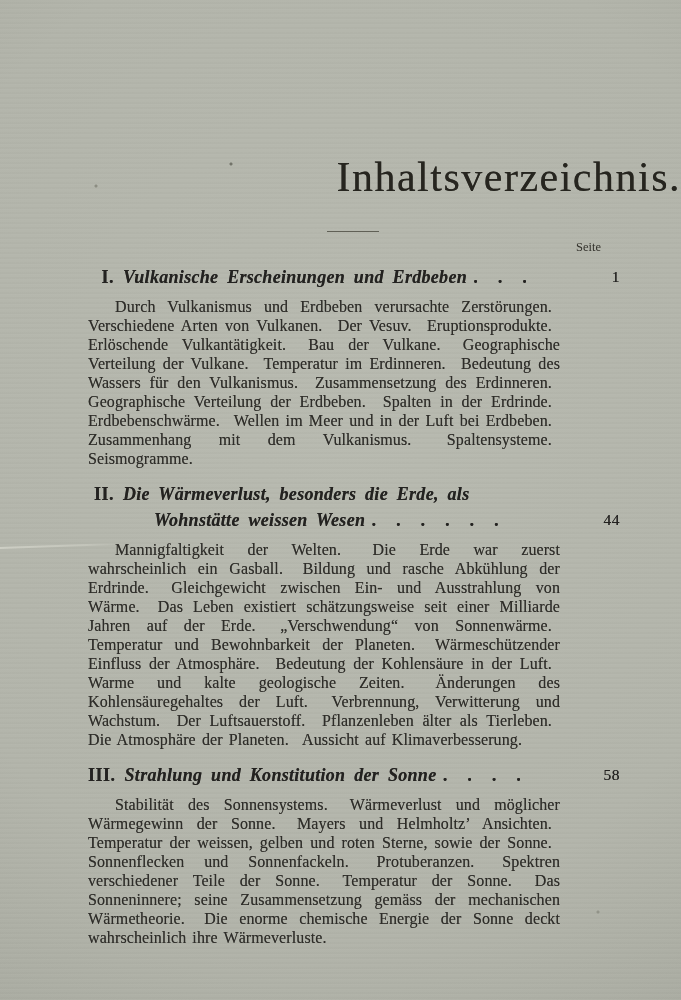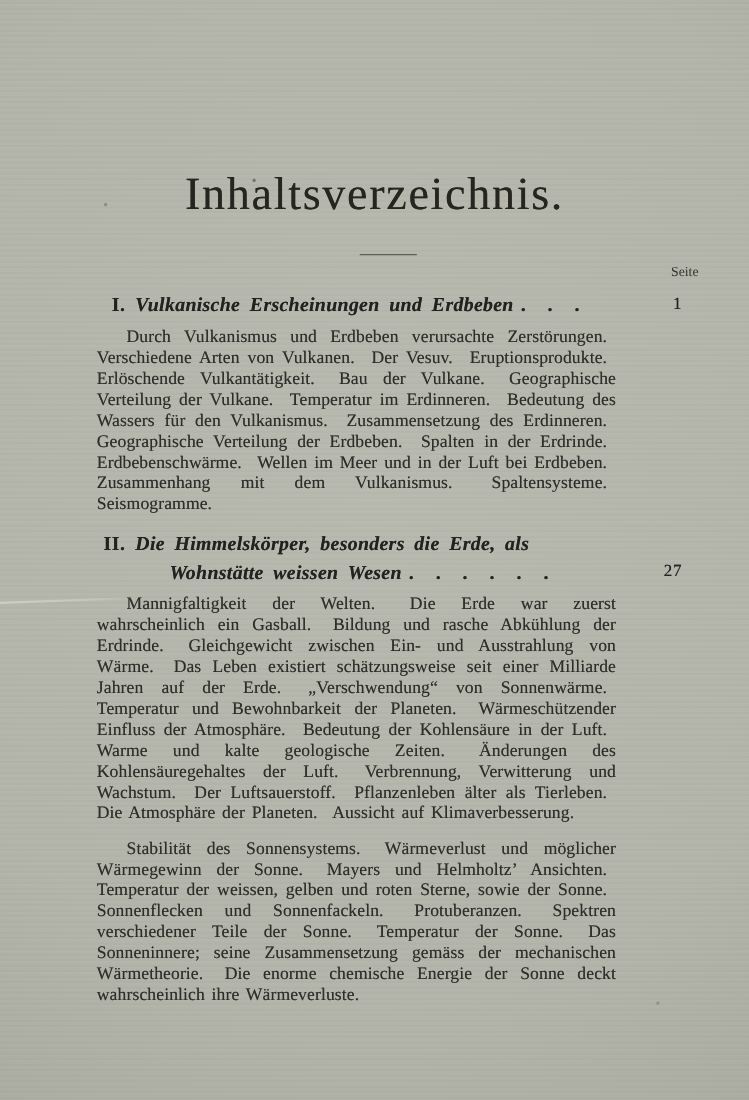--- a/index.html
+++ b/index.html
@@ -22,35 +22,35 @@
   }
   .crease {
     position: absolute;
     left: -4px; top: 545px;
     width: 128px; height: 2px;
     background: linear-gradient(90deg, rgba(235,235,225,0.5), rgba(235,235,225,0.25) 70%, transparent);
     transform: rotate(-2deg);
     border-radius: 2px;
   }
   .title {
-    text-align: center;
+    text-align: right;
     font-size: 42px;
     font-weight: 400;
     letter-spacing: 1.5px;
     color: #26251f;
     text-shadow: 0 0 0.5px rgba(38,37,31,0.7);
   }
   .title-rule {
     width: 52px; height: 0;
     border-top: 1.5px solid rgba(72,72,62,0.78);
     margin: 30px auto 0;
     transform: translateX(12px);
   }
   .seite-label {
-    margin: 8px 46px 0 0;
+    margin: 8px 80px 0 0;
     text-align: right;
     font-size: 12.5px;
     color: #33322c;
   }
   .entries {
     margin-left: 88px;
     width: 532px;
   }
   .entry { margin-top: 13px; }
   .entry:first-child { margin-top: 9px; }
@@ -121,26 +121,31 @@
         <span class="entry-heading-text"><span>Vulkanische Erscheinungen und Erdbeben</span><span class="leader-dots">. . .</span></span>
         <span class="entry-page-number">1</span>
       </div>
       <p class="entry-summary">Durch Vulkanismus und Erdbeben verursachte Zerstörungen.  Verschiedene Arten von Vulkanen.  Der Vesuv.  Eruptionsprodukte.  Erlöschende Vulkantätigkeit.  Bau der Vulkane.  Geographische Verteilung der Vulkane.  Temperatur im Erdinneren.  Bedeutung des Wassers für den Vulkanismus.  Zusammensetzung des Erdinneren.  Geographische Verteilung der Erdbeben.  Spalten in der Erdrinde.  Erdbebenschwärme.  Wellen im Meer und in der Luft bei Erdbeben.  Zusammenhang mit dem Vulkanismus.  Spaltensysteme.  Seismogramme.</p>
     </section>
 
     <section class="entry">
       <div class="entry-heading">
         <span class="entry-numeral">II.</span>
         <span class="entry-heading-text">
-          <span class="heading-line1">Die Himmelskörper, besonders die Erde, als</span>
+          <span class="heading-line1">Die Wärmeverlust, besonders die Erde, als</span>
           <div class="heading-line2"><span>Wohnstätte weissen Wesen</span><span class="leader-dots">. . . . . .</span></div>
         </span>
-        <span class="entry-page-number">27</span>
+        <span class="entry-page-number">44</span>
       </div>
       <p class="entry-summary">Mannigfaltigkeit der Welten.  Die Erde war zuerst wahrscheinlich ein Gasball.  Bildung und rasche Abkühlung der Erdrinde.  Gleichgewicht zwischen Ein- und Ausstrahlung von Wärme.  Das Leben existiert schätzungsweise seit einer Milliarde Jahren auf der Erde.  „Verschwendung“ von Sonnenwärme.  Temperatur und Bewohnbarkeit der Planeten.  Wärmeschützender Einfluss der Atmosphäre.  Bedeutung der Kohlensäure in der Luft.  Warme und kalte geologische Zeiten.  Änderungen des Kohlensäuregehaltes der Luft.  Verbrennung, Verwitterung und Wachstum.  Der Luftsauerstoff.  Pflanzenleben älter als Tierleben.  Die Atmosphäre der Planeten.  Aussicht auf Klimaverbesserung.</p>
     </section>
 
     <section class="entry">
+      <div class="entry-heading">
+        <span class="entry-numeral">III.</span>
+        <span class="entry-heading-text"><span>Strahlung und Konstitution der Sonne</span><span class="leader-dots">. . . .</span></span>
+        <span class="entry-page-number">58</span>
+      </div>
       <p class="entry-summary">Stabilität des Sonnensystems.  Wärmeverlust und möglicher Wärmegewinn der Sonne.  Mayers und Helmholtz’ Ansichten.  Temperatur der weissen, gelben und roten Sterne, sowie der Sonne.  Sonnenflecken und Sonnenfackeln.  Protuberanzen.  Spektren verschiedener Teile der Sonne.  Temperatur der Sonne.  Das Sonneninnere; seine Zusammensetzung gemäss der mechanischen Wärmetheorie.  Die enorme chemische Energie der Sonne deckt wahrscheinlich ihre Wärmeverluste.</p>
     </section>
 
   </div>
 </div>
 
 </body></html>

